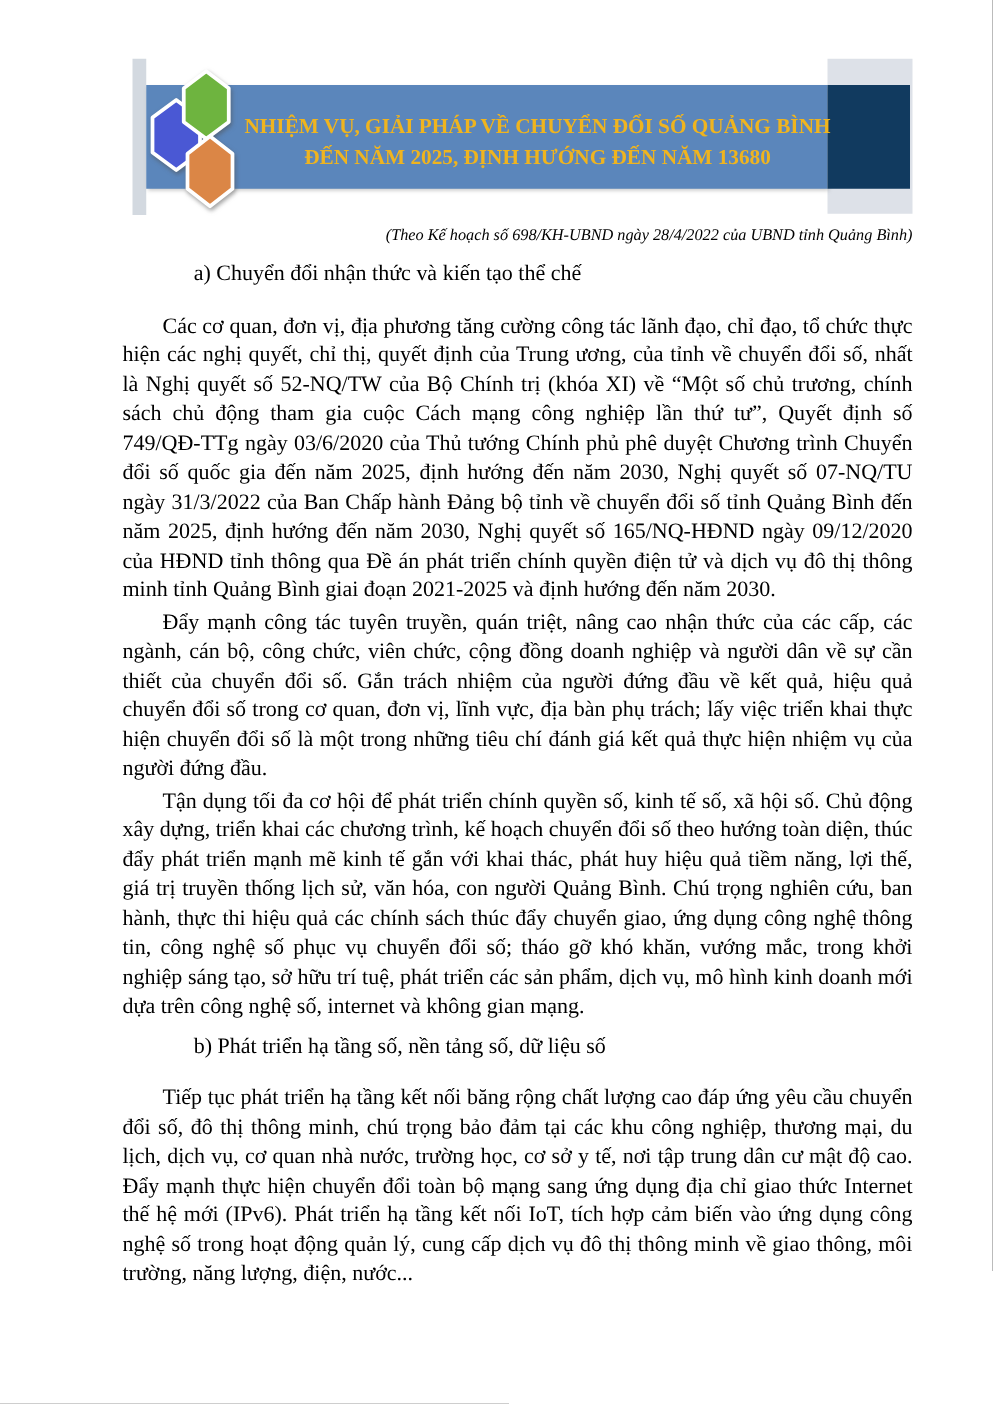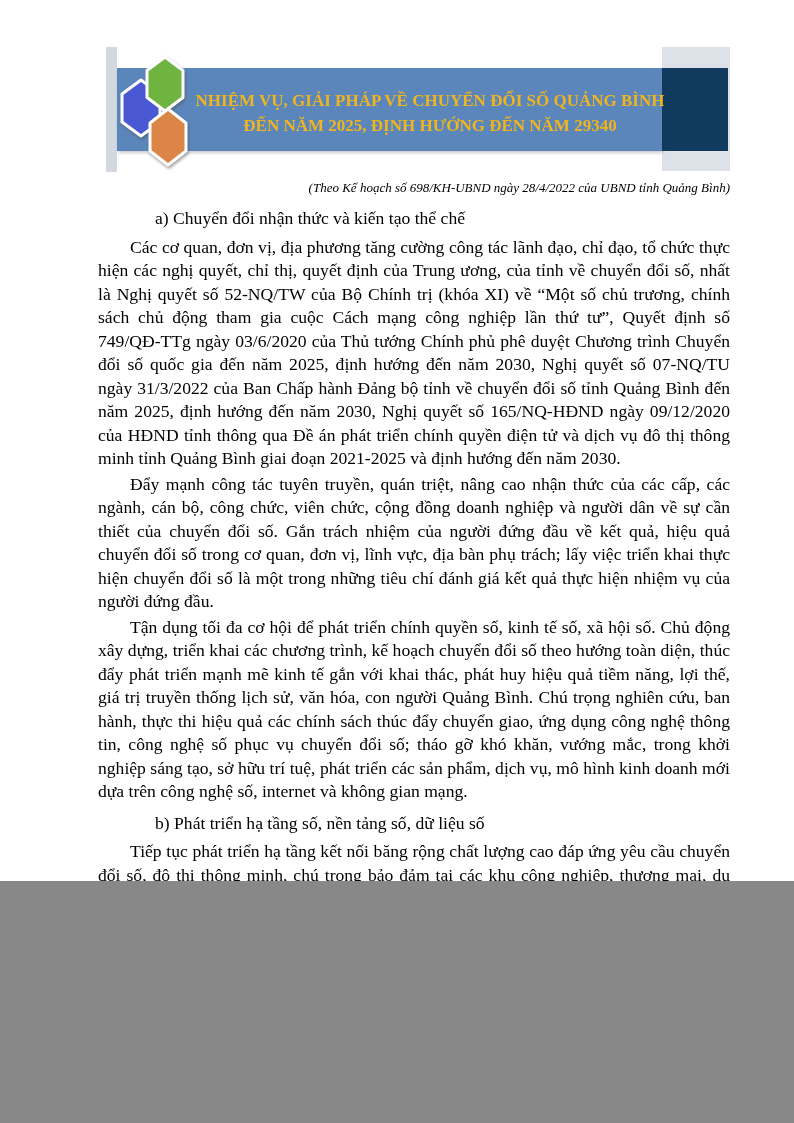--- a/index.html
+++ b/index.html
@@ -1,19 +1,19 @@
 <!DOCTYPE html>
 <html lang="vi"><head>
 <meta charset="utf-8">
 <style>
   html, body { margin: 0; padding: 0; background: #888; }
   .page {
     position: relative;
     width: 794px;
-    height: 881px;
+    height: 1123px;
     margin: 0 auto;
     background: #ffffff;
     font-family: "Liberation Serif", serif;
     color: #000;
     overflow: hidden;
   }
 
   
   .banner { position: absolute; left: 0; top: 0; width: 794px; height: 172px; }
   .strip-left  { position: absolute; left: 106px; top: 47px; width: 11px;  height: 125px; background: #d3d9e0; }
@@ -44,21 +44,21 @@
     font-size: 17.6px; line-height: 23.5px; font-weight: bold;
   }
   .h-sub {
     margin: 8px 0 0 0; padding-left: 57px;
     font-size: 17.6px; line-height: 23.5px; font-weight: normal;
   }
   .para {
     margin: 2px 0 0 0; text-indent: 32px; text-align: justify;
     font-size: 17.6px; line-height: 23.5px;
   }
-  .para.first { margin-top: 5px; }
+  .para.first { margin-top: 18px; }
 </style>
 </head>
 <body>
 
 <div class="page">
 
   <header class="banner">
     <div class="strip-left"></div>
     <div class="strip-right"></div>
     <div class="band"></div>
@@ -67,21 +67,21 @@
     <svg class="hexes" viewBox="0 0 110 130" aria-hidden="true">
       <g class="hex-shadow">
         <polygon fill="#4a58d4" points="45,35 64,49 64,77 45,91 26,77 26,49"></polygon>
         <polygon fill="#6eb43f" points="69,12 87,25.5 87,52.5 69,66 51,52.5 51,25.5"></polygon>
         <polygon fill="#db8646" points="72,64 90,78 90,106 72,120 54,106 54,78"></polygon>
       </g>
     </svg>
 
     <div class="banner-title">
       <div>NHIỆM VỤ, GIẢI PHÁP VỀ CHUYỂN ĐỔI SỐ QUẢNG BÌNH</div>
-      <div>ĐẾN NĂM 2025, ĐỊNH HƯỚNG ĐẾN NĂM 29340</div>
+      <div>ĐẾN NĂM 2025, ĐỊNH HƯỚNG ĐẾN NĂM 13680</div>
     </div>
   </header>
 
   <main class="doc">
     <p class="source-note">(Theo Kế hoạch số 698/KH-UBND ngày 28/4/2022 của UBND tỉnh Quảng Bình)</p>
 
 
     <h3 class="h-sub">a) Chuyển đổi nhận thức và kiến tạo thể chế</h3>
 
     <p class="para first">Các cơ quan, đơn vị, địa phương tăng cường công tác lãnh đạo, chỉ đạo, tổ chức thực hiện các nghị quyết, chỉ thị, quyết định của Trung ương, của tỉnh về chuyển đổi số, nhất là Nghị quyết số 52-NQ/TW của Bộ Chính trị (khóa XI) về “Một số chủ trương, chính sách chủ động tham gia cuộc Cách mạng công nghiệp lần thứ tư”, Quyết định số 749/QĐ-TTg ngày 03/6/2020 của Thủ tướng Chính phủ phê duyệt Chương trình Chuyển đổi số quốc gia đến năm 2025, định hướng đến năm 2030, Nghị quyết số 07-NQ/TU ngày 31/3/2022 của Ban Chấp hành Đảng bộ tỉnh về chuyển đổi số tỉnh Quảng Bình đến năm 2025, định hướng đến năm 2030, Nghị quyết số 165/NQ-HĐND ngày 09/12/2020 của HĐND tỉnh thông qua Đề án phát triển chính quyền điện tử và dịch vụ đô thị thông minh tỉnh Quảng Bình giai đoạn 2021-2025 và định hướng đến năm 2030.</p>

